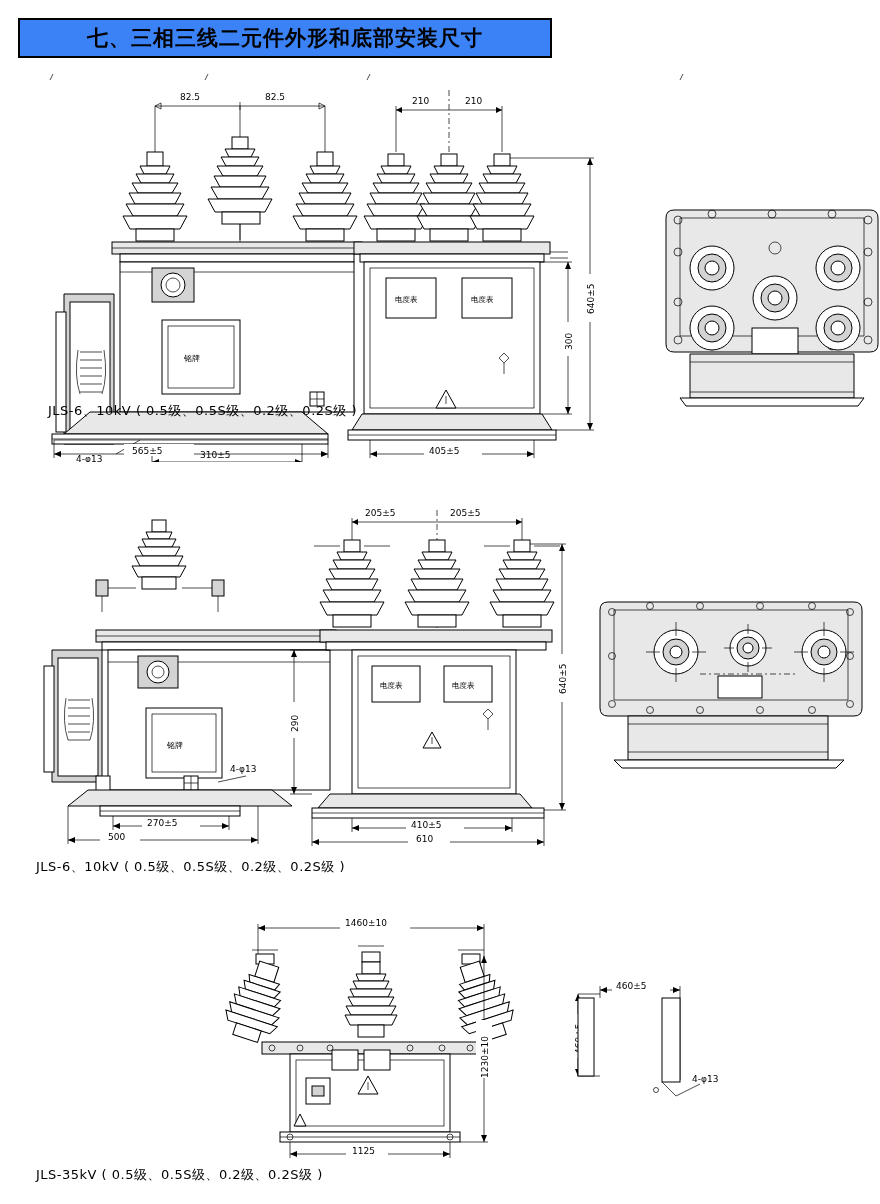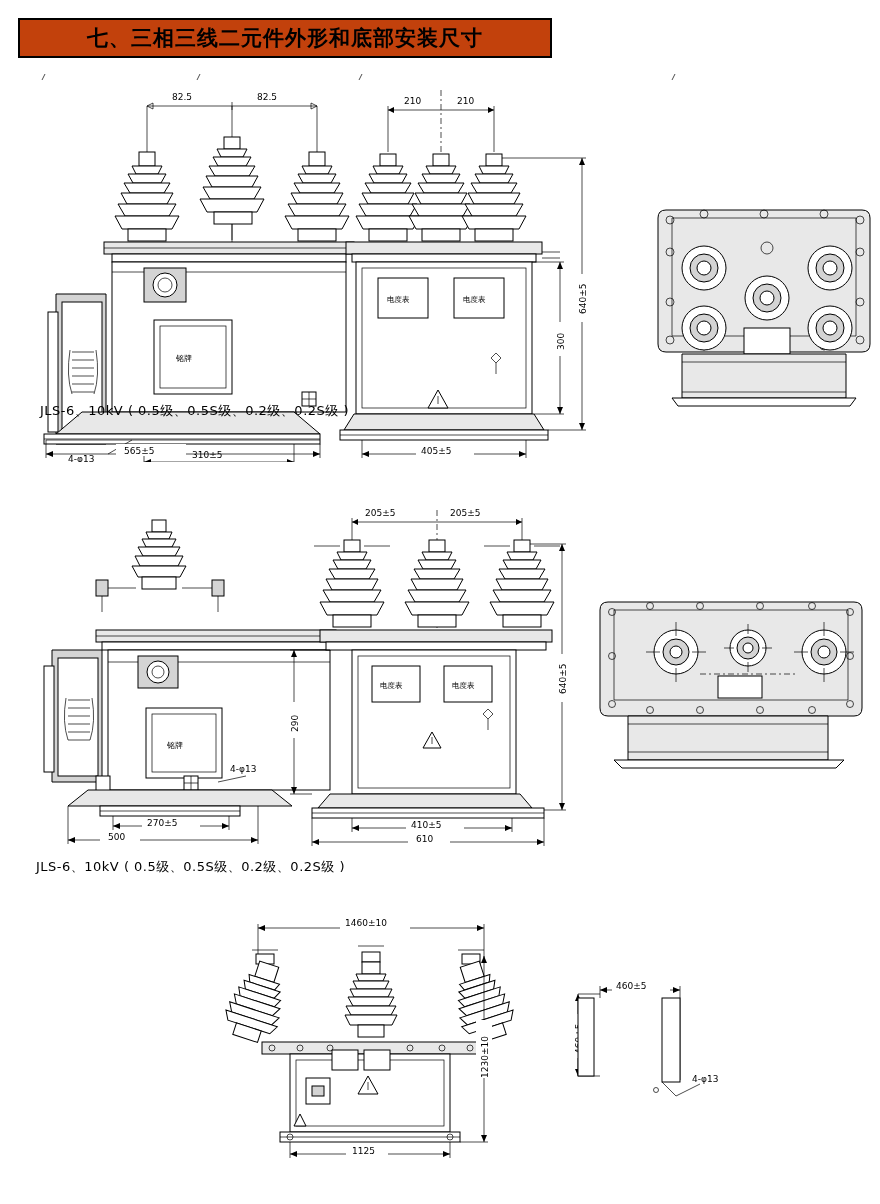--- a/index.html
+++ b/index.html
@@ -6,21 +6,21 @@
   body{
     width:880px;height:1204px;position:relative;
     font-family:"Liberation Sans","DejaVu Sans",sans-serif;
     color:#000;overflow:hidden;
   }
   .page{position:relative;width:880px;height:1204px;}
 
   
   .title-bar{
     position:absolute;left:18px;top:18px;width:530px;height:36px;
-    border:2px solid #000;background:#c2410c;
+    border:2px solid #000;background:#3b82f6;
     display:flex;align-items:center;justify-content:center;
   }
   .title-bar span{
     font-size:21px;font-weight:bold;letter-spacing:1px;
     font-family:"DejaVu Sans","Liberation Sans",sans-serif;
   }
 
   
   .cap{
     position:absolute;text-align:left;width:100%;
@@ -41,21 +41,21 @@
 </style>
 </head>
 <body>
 
 <div class="page">
 
   <div class="title-bar">
     <span>七、三相三线二元件外形和底部安装尺寸</span>
   </div>
 
-  <div style="position:absolute;left:4px;top:62px;width:848px;height:400px;">
+  <div style="position:absolute;left:12px;top:62px;width:848px;height:400px;">
     <svg width="880" height="400" viewBox="0 0 880 400">
 
       <path class="thin" d="M38,18 l3,-6 M193,18 l3,-6 M355,18 l3,-6 M668,18 l3,-6"></path>
 
       <path class="dim" d="M143,44 L228,44"></path>
       <path class="dim" d="M228,44 L313,44"></path>
       <path class="dim" d="M143,44 l6,-3 l0,6 z" fill="#000"></path>
       <path class="dim" d="M313,44 l-6,-3 l0,6 z" fill="#000"></path>
       <path class="dim" d="M228,40 L228,48"></path>
       <path class="thin" d="M143,44 L143,90 M228,44 L228,180 M313,44 L313,90"></path>
@@ -587,15 +587,16 @@
       <text class="dtxt" x="616" y="91">460±5</text>
 
       <rect class="fillw" x="578" y="100" width="16" height="78"></rect>
       <rect class="fillw" x="662" y="100" width="18" height="84"></rect>
       <path class="thin" d="M662,184 L676,198"></path>
       <circle class="thin" cx="656" cy="192" r="2.5" fill="#fff"></circle>
 
       <path class="thin" d="M676,198 L700,186"></path>
       <text class="dtxt" x="692" y="184">4-φ13</text>
     </svg>
+    <div class="cap" style="top:268px;">JLS-35kV ( 0.5级、0.5S级、0.2级、0.2S级 )</div>
   </div>
 
 </div>
 
 </body></html>

